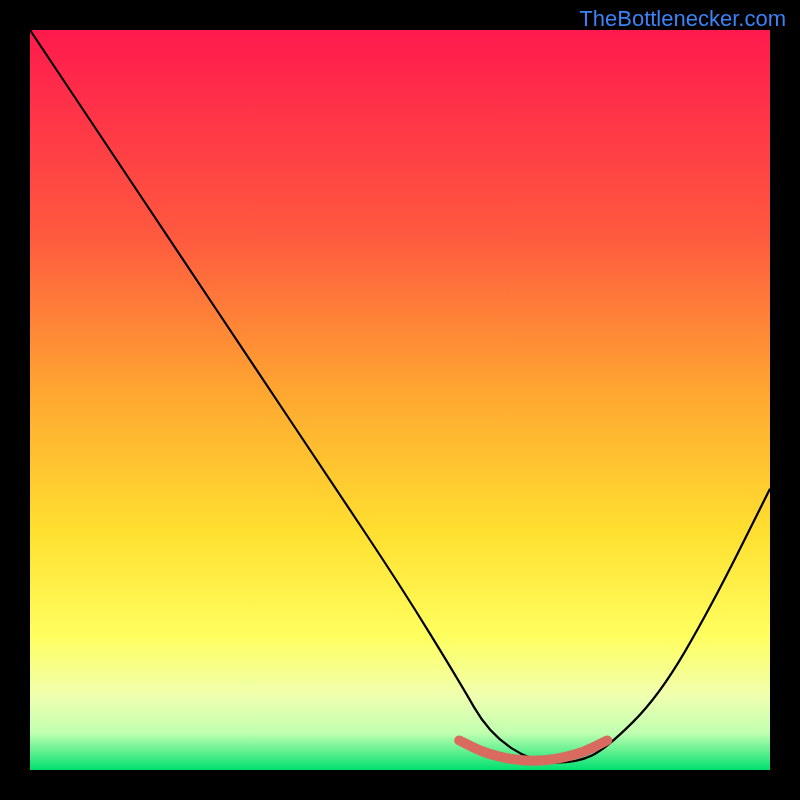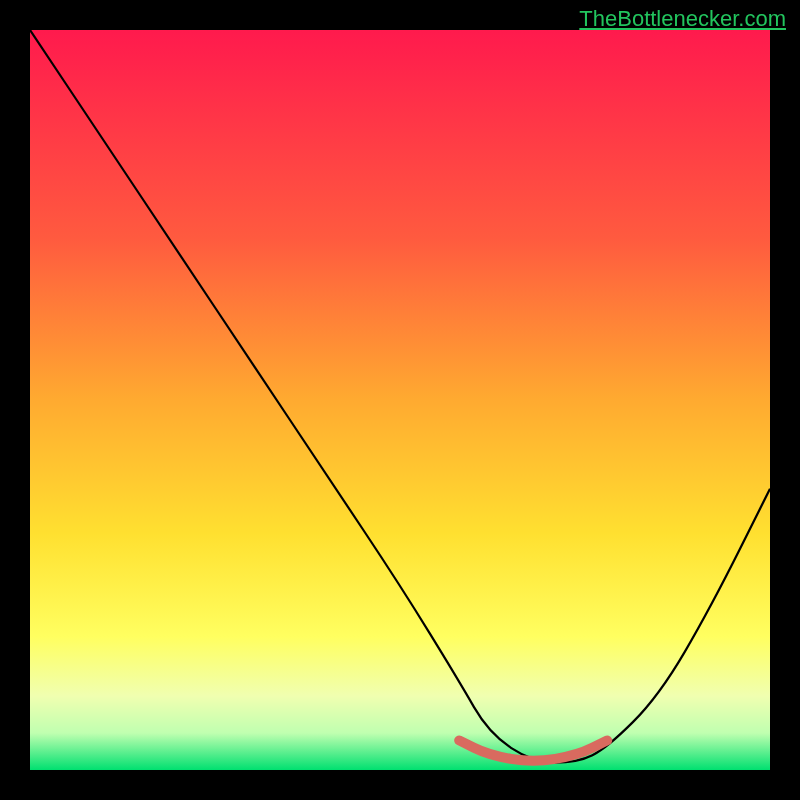--- a/index.html
+++ b/index.html
@@ -8,25 +8,24 @@
     width: 800px;
     height: 800px;
     background: #000;
     position: relative;
     font-family: Arial, sans-serif;
   }
   .watermark {
     position: absolute;
     top: 6px;
     right: 14px;
-    color: #22c55e;
+    color: #3b82f6;
     font-size: 22px;
     font-weight: 500;
     z-index: 10;
-    text-decoration: underline;
   }
   .plot-area {
     position: absolute;
     top: 30px;
     left: 30px;
     width: 740px;
     height: 740px;
   }
   svg {
     display: block;

